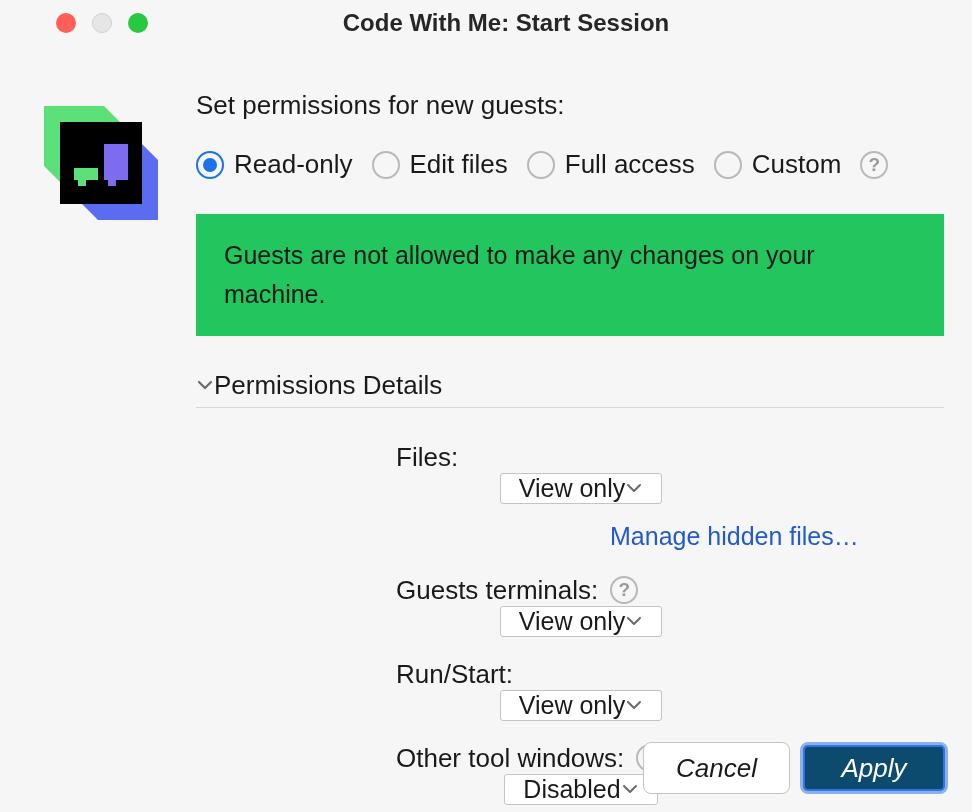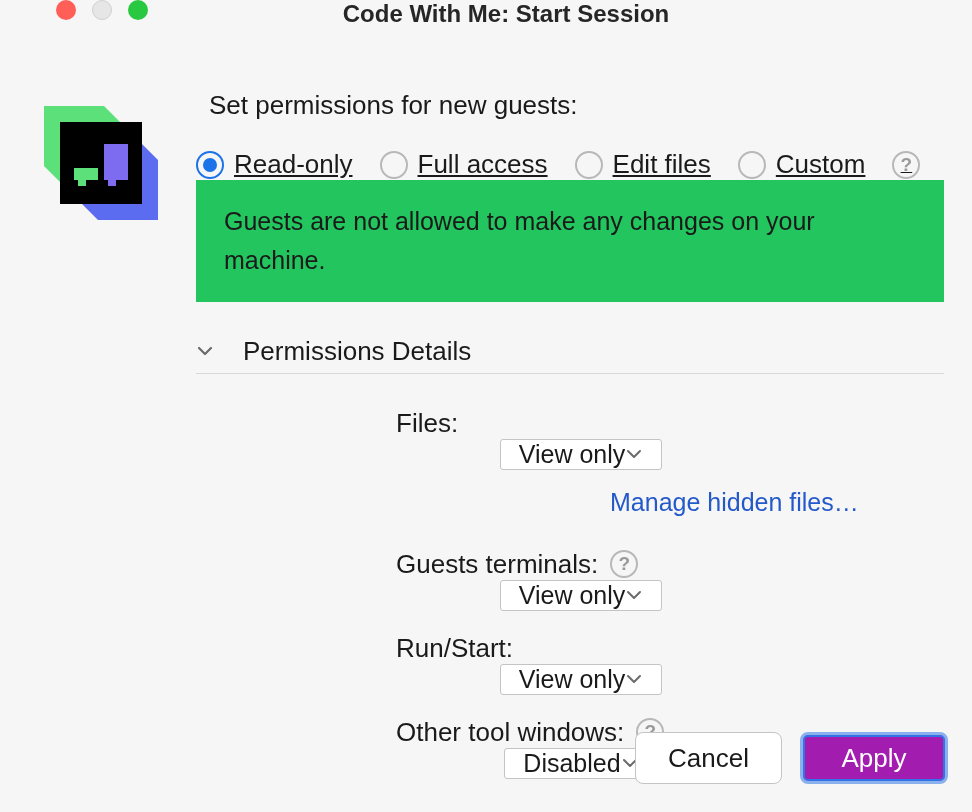--- a/index.html
+++ b/index.html
@@ -7,21 +7,21 @@
     font-family: -apple-system, BlinkMacSystemFont, "Segoe UI", Helvetica, Arial, sans-serif;
     background: #f6f6f6;
     width: 972px;
     height: 812px;
     overflow: hidden;
     color: #1a1a1a;
   }
   .titlebar {
     height: 46px;
     display: flex;
-    align-items: flex-start;
+    align-items: center;
     padding: 0 16px;
     background: #f6f6f6;
     position: relative;
     margin-left: 40px;
   }
   .traffic-lights {
     display: flex;
     gap: 16px;
     align-items: center;
   }
@@ -57,27 +57,26 @@
   }
   .main-col {
     flex: 1;
     padding-right: 4px;
   }
   .heading {
     font-size: 26px;
     font-weight: 400;
     margin-bottom: 28px;
     color: #1a1a1a;
-    margin-left: 13px;
   }
   .radio-row {
     display: flex;
     align-items: center;
-    gap: 27px;
-    text-decoration: underline;
+    gap: 19px;
+    margin-bottom: 34px;
   }
   .radio-item {
     display: flex;
     align-items: center;
     gap: 10px;
     cursor: pointer;
   }
   .radio-circle {
     width: 28px;
     height: 28px;
@@ -119,21 +118,21 @@
     background: #22c55e;
     padding: 22px 28px;
     font-size: 25px;
     line-height: 1.55;
     color: #1a1a1a;
     margin-bottom: 34px;
   }
   .details-header {
     display: flex;
     align-items: center;
-    gap: 29px;
+    gap: 0;
     font-size: 26px;
     color: #1a1a1a;
     padding-bottom: 6px;
     border-bottom: 1px solid #d8d8d8;
     margin-bottom: 34px;
     cursor: pointer;
   }
   .chevron {
     display: inline-flex;
   }
@@ -169,51 +168,52 @@
     padding: 0 18px;
     font-size: 25px;
     cursor: pointer;
   }
   .select-chevron {
     display: inline-flex;
   }
   .link-row {
     padding-left: 392px;
     margin-top: -4px;
-    margin-bottom: 32px;
+    margin-bottom: 24px;
   }
   .link {
     color: #2459c9;
     font-size: 25px;
     cursor: pointer;
   }
   .footer {
     position: absolute;
-    bottom: 28px;
+    bottom: 18px;
     right: 24px;
     display: flex;
-    gap: 18px;
+    gap: 10px;
+    font-style: italic;
   }
   .btn {
     height: 52px;
     padding: 0 32px;
     border-radius: 8px;
     font-size: 26px;
     display: flex;
     align-items: center;
     justify-content: center;
     cursor: pointer;
   }
   .btn-secondary {
     background: #fff;
     border: 1px solid #c4c4c4;
     color: #1a1a1a;
   }
   .btn-primary {
-    background: #a21caf;
+    background: #0c4a6e;
     border: 3px solid #8ab1ee;
     color: #fff;
     box-shadow: 0 0 0 2px #3373e7 inset;
     min-width: 148px;
   }
 </style>
 </head>
 <body>
 
 <div class="titlebar">
@@ -247,25 +247,25 @@
 
     <div class="radio-row">
       <div class="radio-item">
         <div class="radio-circle selected">
             <div class="radio-dot"></div>
           </div>
         <span class="radio-label">Read-only</span>
       </div>
       <div class="radio-item">
         <div class="radio-circle"></div>
-        <span class="radio-label">Full access</span>
+        <span class="radio-label">Edit files</span>
       </div>
       <div class="radio-item">
         <div class="radio-circle"></div>
-        <span class="radio-label">Edit files</span>
+        <span class="radio-label">Full access</span>
       </div>
       <div class="radio-item">
         <div class="radio-circle"></div>
         <span class="radio-label">Custom</span>
       </div>
       <div class="help-icon">?</div>
     </div>
 
     <div class="info-box">Guests are not allowed to make any changes on your machine.</div>
 

